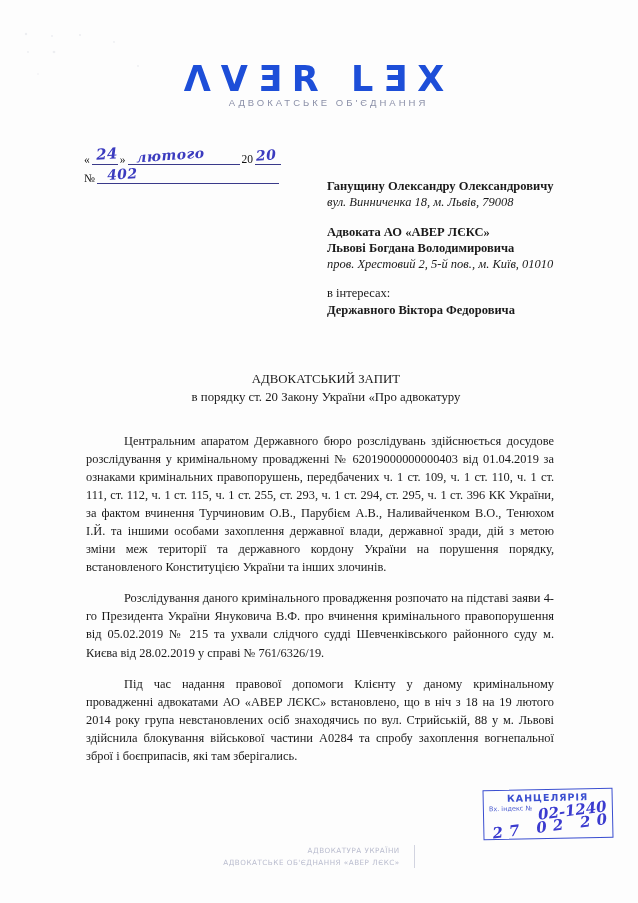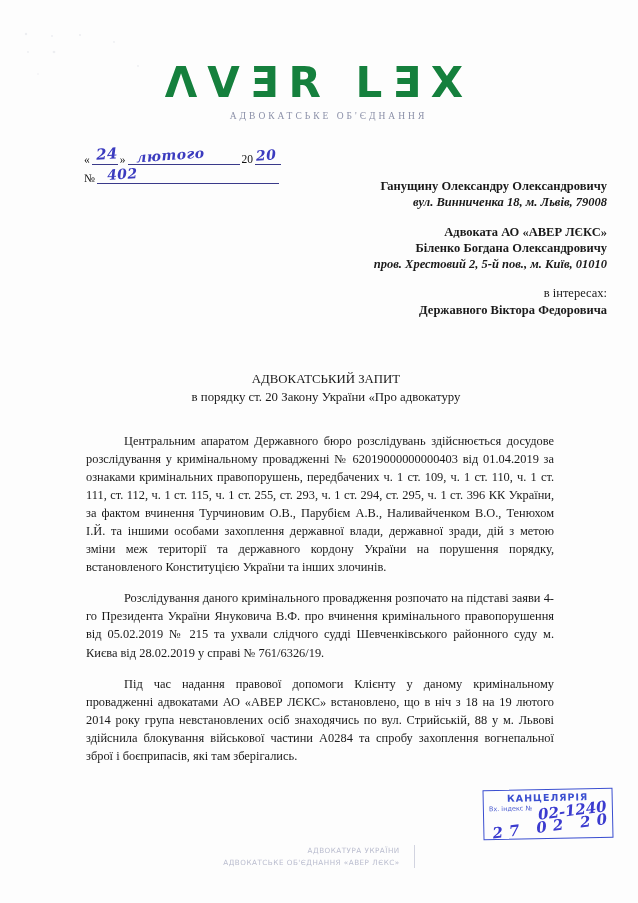--- a/index.html
+++ b/index.html
@@ -36,33 +36,33 @@
   
   .logo-block {
     position: absolute;
     left: 0;
     right: 0;
     top: 62px;
     text-align: center;
   }
   .logo-mark {
     font-family: "DejaVu Sans", sans-serif;
-    font-size: 42px;
+    font-size: 35px;
     font-weight: 700;
     letter-spacing: 10px;
-    color: #15803d;
+    color: #1d4ed8;
     line-height: 1;
     padding-left: 0;
   }
   .logo-sub {
-    font-family: Liberation Serif, serif;
+    font-family: Liberation Sans, sans-serif;
     font-size: 9.5px;
     letter-spacing: 3.0px;
     color: #8b90a8;
-    margin-top: 7px;
+    margin-top: 0;
     padding-left: 19px;
   }
 
   
   .reg-block {
     position: absolute;
     left: 84px;
     top: 146px;
     width: 215px;
     font-family: "Liberation Serif", serif;
@@ -105,24 +105,23 @@
   .reg-line.w-num { max-width: 182px; }
 
   
   .addressee {
     position: absolute;
     left: 327px;
     top: 178px;
     width: 280px;
     font-size: 12.5px;
     line-height: 1.30;
-    text-align: right;
   }
   .addressee .bold { font-weight: 700; }
-  .addressee .ital { font-style: italic; font-weight: bold; }
+  .addressee .ital { font-style: italic; }
   .addressee .gap { height: 13px; }
 
   
   .doc-title {
     position: absolute;
     left: 84px;
     right: 70px;
     top: 371px;
     text-align: center;
     font-weight: 400;
@@ -261,21 +260,21 @@
         <span class="hand hand-num">402</span>
       </span>
     </div>
   </div>
 
   <div class="addressee">
     <div class="bold">Ганущину Олександру Олександровичу</div>
     <div class="ital">вул. Винниченка 18, м. Львів, 79008</div>
     <div class="gap"></div>
     <div class="bold">Адвоката АО «АВЕР ЛЄКС»</div>
-    <div class="bold">Біленко Богдана Олександровичу</div>
+    <div class="bold">Львові Богдана Володимировича</div>
     <div class="ital">пров. Хрестовий 2, 5-й пов., м. Київ, 01010</div>
     <div class="gap"></div>
     <div>в інтересах:</div>
     <div class="bold">Державного Віктора Федоровича</div>
   </div>
 
   <div class="doc-title">
     <div>АДВОКАТСЬКИЙ ЗАПИТ</div>
     <div>в порядку ст. 20 Закону України «Про адвокатуру</div>
   </div>

